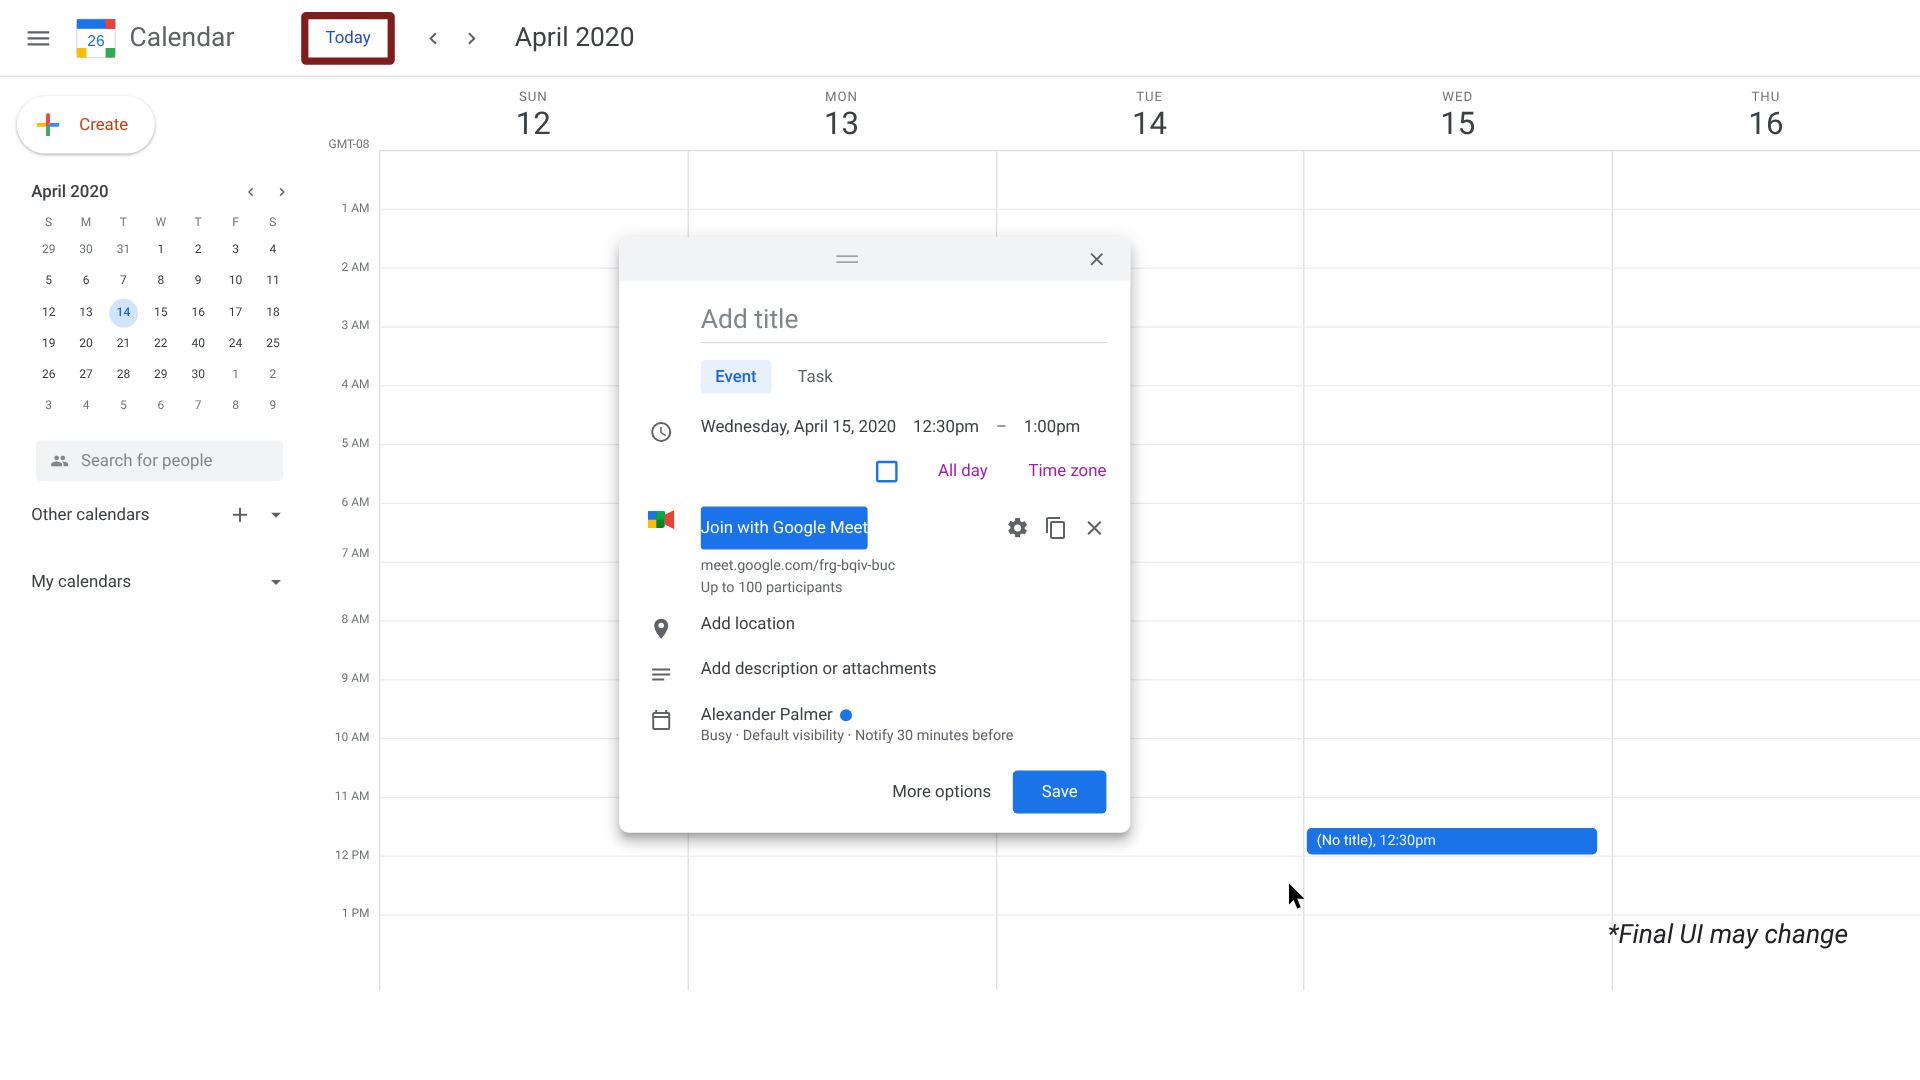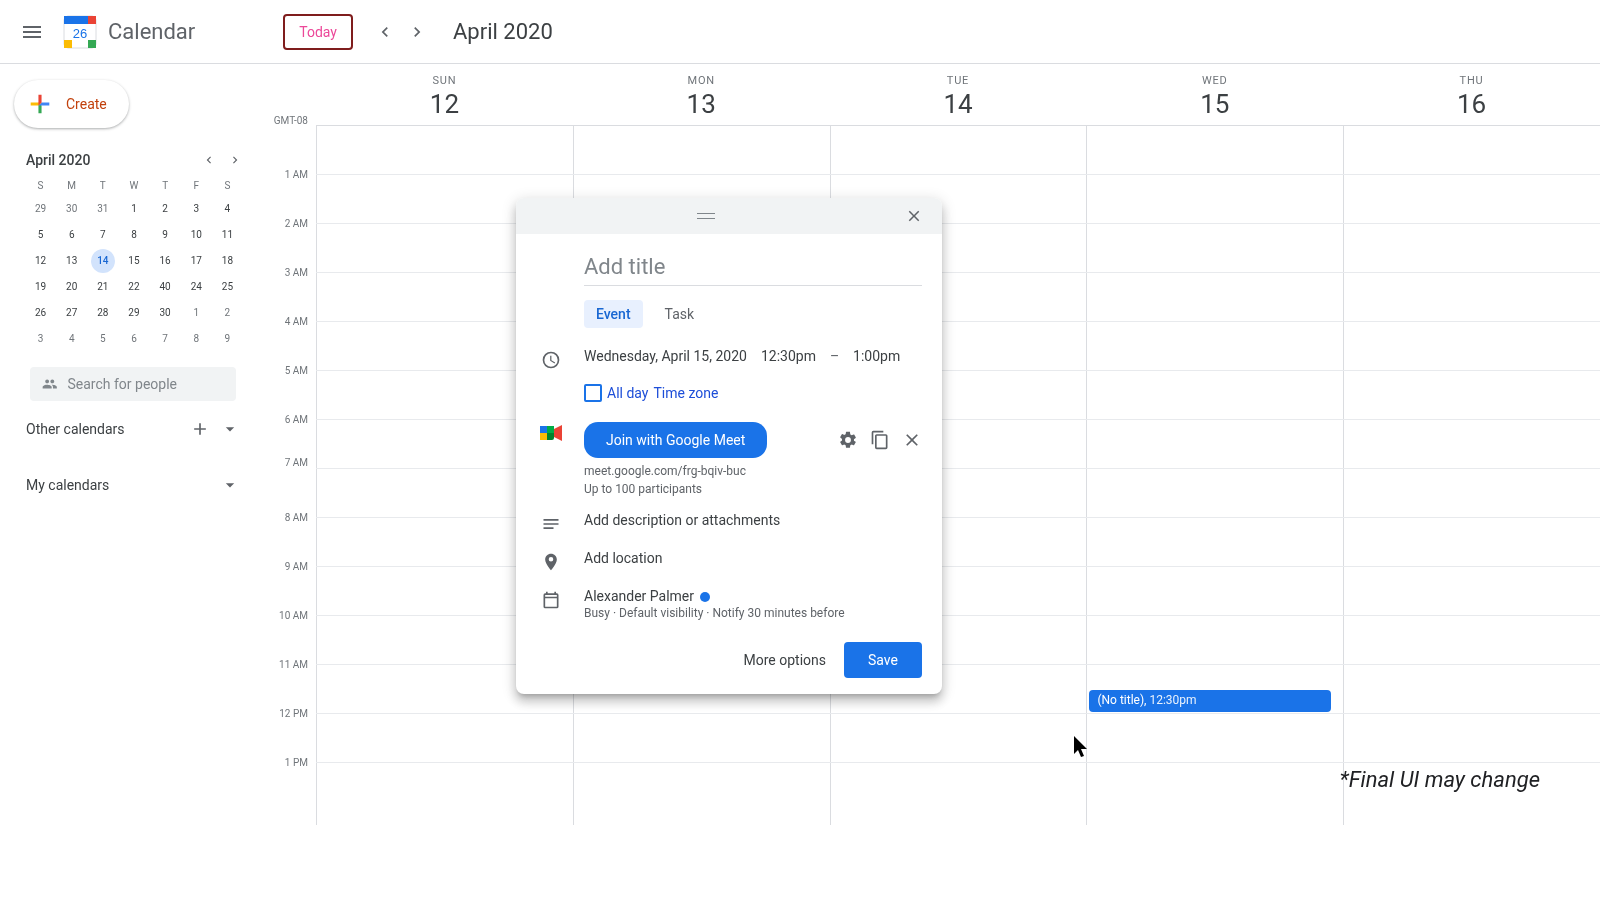--- a/index.html
+++ b/index.html
@@ -3,21 +3,21 @@
 <meta charset="utf-8">
 <style>
 * { box-sizing: border-box; margin: 0; padding: 0; }
 body { font-family: "Google Sans", Roboto, Arial, sans-serif; background: #fff; color: #3c4043; overflow: hidden; width: 1600px; height: 900px; position: relative; }
 
 
 .header { height: 64px; display: flex; align-items: center; padding: 0 8px; border-bottom: 1px solid #dadce0; }
 .hamburger { width: 48px; height: 48px; display: flex; align-items: center; justify-content: center; cursor: pointer; border-radius: 50%; }
 .logo-box { width: 40px; height: 40px; margin-left: 4px; display: flex; align-items: center; justify-content: center; }
 .app-name { font-size: 22px; color: #5f6368; margin-left: 8px; font-weight: 400; }
-.today-btn { margin-left: 88px; border: 2px solid #7f1d1d; border-radius: 4px; background: #fff; font-size: 14px; color: #ec4899; padding: 8px 14px; cursor: pointer; font-family: inherit; }
+.today-btn { margin-left: 56px; border: 6px solid #7f1d1d; border-radius: 4px; background: #fff; font-size: 14px; color: #1d4ed8; padding: 8px 14px; cursor: pointer; font-family: inherit; }
 .nav-arrows { display: flex; margin-left: 16px; }
 .nav-arrow { width: 32px; height: 32px; display: flex; align-items: center; justify-content: center; cursor: pointer; border-radius: 50%; color: #5f6368; font-size: 20px; }
 .header-month { font-size: 22px; color: #3c4043; margin-left: 20px; }
 
 
 .body-wrap { display: flex; height: calc(900px - 64px); }
 
 
 .sidebar { width: 256px; padding: 16px 0 16px 10px; flex-shrink: 0; }
 .create-btn { display: inline-flex; align-items: center; gap: 12px; padding: 10px 22px 10px 12px; border-radius: 28px; background: #fff; box-shadow: 0 1px 3px rgba(60,64,67,.3), 0 1px 2px rgba(60,64,67,.15); cursor: pointer; margin-left: 4px; }
@@ -74,26 +74,26 @@
 
 .tabs { margin-left: 48px; margin-top: 14px; display: flex; gap: 10px; margin-bottom: 12px; }
 .tab { padding: 6px 12px; border-radius: 4px; font-size: 14px; cursor: pointer; color: #5f6368; }
 .tab.active { background: #e8f0fe; color: #1967d2; font-weight: 500; }
 
 .row-entry { display: flex; align-items: flex-start; gap: 18px; padding: 8px 0; }
 .row-entry .ricon { width: 30px; color: #5f6368; display: flex; justify-content: center; padding-top: 2px; flex-shrink: 0; }
 .row-entry .content { flex: 1; font-size: 14px; color: #3c4043; }
 .time-row .content { display: flex; gap: 14px; align-items: center; }
 .time-dash { color: #5f6368; }
-.sub-row { margin-left: 48px; display: flex; align-items: center; gap: 5px; padding: 6px 0 12px; font-size: 14px; color: #1d4ed8; }
+.sub-row { margin-left: 48px; display: flex; align-items: center; gap: 34px; padding: 6px 0 12px; font-size: 14px; color: #a21caf; justify-content: flex-end; }
 .checkbox { width: 18px; height: 18px; border: 2px solid #1a73e8; border-radius: 2px; }
 
 .placeholder-text { color: #5f6368; cursor: pointer; }
 
-.meet-btn { background: #1a73e8; color: #fff; border: none; border-radius: 14px; padding: 10px 22px; font-size: 14px; cursor: pointer; font-family: inherit; }
+.meet-btn { background: #1a73e8; color: #fff; border: none; border-radius: 3px; padding: 10px 0; font-size: 14px; cursor: pointer; font-family: inherit; }
 .meet-row-right { display: flex; gap: 12px; align-items: center; color: #5f6368; }
 .meet-row-right .ic { cursor: pointer; }
 .meet-sub { margin-left: 48px; font-size: 12px; color: #5f6368; line-height: 1.5; margin-top: -4px; margin-bottom: 6px; }
 
 .organizer .name { color: #3c4043; }
 .status-dot { display: inline-block; width: 10px; height: 10px; background: #1a73e8; border-radius: 50%; margin-left: 6px; vertical-align: middle; }
 .organizer .sub { font-size: 12px; color: #5f6368; margin-top: 2px; }
 
 .dialog-foot { display: flex; justify-content: flex-end; align-items: center; gap: 18px; padding: 14px 20px 16px; }
 .more-opts { color: #3c4043; font-size: 14px; cursor: pointer; }
@@ -393,33 +393,33 @@
       </div>
     </div>
     <div class="meet-sub">
       <div>meet.google.com/frg-bqiv-buc</div>
       <div>Up to 100 participants</div>
     </div>
 
     <div class="row-entry">
       <div class="ricon">
           <svg width="20" height="20" viewBox="0 0 24 24">
+            <path fill="#5f6368" d="M12 2C8.13 2 5 5.13 5 9c0 5.25 7 13 7 13s7-7.75 7-13c0-3.87-3.13-7-7-7zm0 9.5A2.5 2.5 0 1112 6a2.5 2.5 0 010 5.5z"></path>
+          </svg>
+        </div>
+      <div class="content placeholder-text">Add location</div>
+    </div>
+
+    <div class="row-entry">
+      <div class="ricon">
+          <svg width="20" height="20" viewBox="0 0 24 24">
             <path fill="#5f6368" d="M3 18h12v-2H3v2zM3 6v2h18V6H3zm0 7h18v-2H3v2z"></path>
           </svg>
         </div>
       <div class="content placeholder-text">Add description or attachments</div>
-    </div>
-
-    <div class="row-entry">
-      <div class="ricon">
-          <svg width="20" height="20" viewBox="0 0 24 24">
-            <path fill="#5f6368" d="M12 2C8.13 2 5 5.13 5 9c0 5.25 7 13 7 13s7-7.75 7-13c0-3.87-3.13-7-7-7zm0 9.5A2.5 2.5 0 1112 6a2.5 2.5 0 010 5.5z"></path>
-          </svg>
-        </div>
-      <div class="content placeholder-text">Add location</div>
     </div>
 
     <div class="row-entry organizer">
       <div class="ricon">
           <svg width="20" height="20" viewBox="0 0 24 24">
             <path fill="#5f6368" d="M19 4h-1V2h-2v2H8V2H6v2H5a2 2 0 00-2 2v14a2 2 0 002 2h14a2 2 0 002-2V6a2 2 0 00-2-2zm0 16H5V10h14v10zm0-12H5V6h14v2z"></path>
           </svg>
         </div>
       <div class="content">
         <span class="name">Alexander Palmer</span><span class="status-dot"></span>

